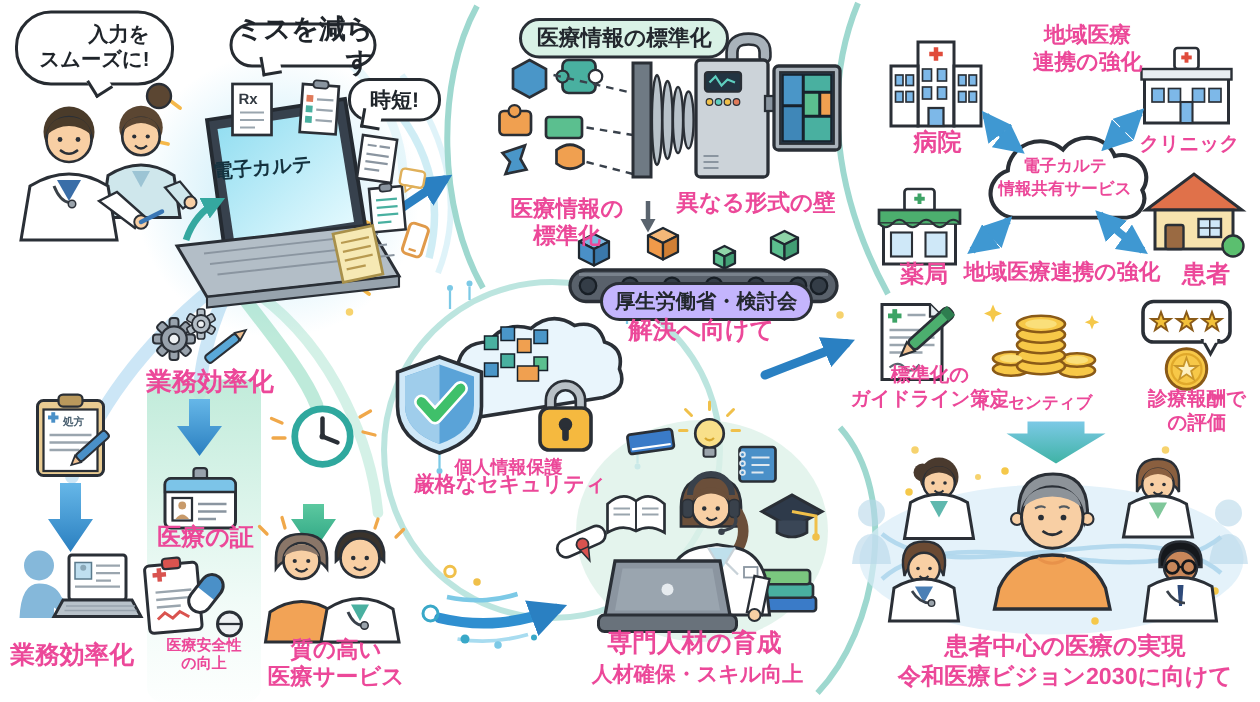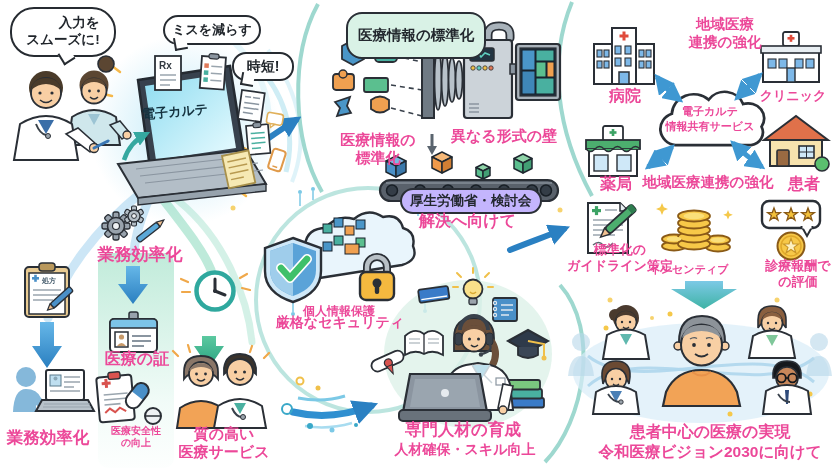--- a/index.html
+++ b/index.html
@@ -2,21 +2,21 @@
 <html lang="ja"><head>
 <meta charset="utf-8">
 <style>
   html,body{margin:0;padding:0;background:#fff}
   .stage{position:relative;width:840px;height:468px;background:#ffffff;overflow:hidden;
          font-family:"Liberation Sans","DejaVu Sans",sans-serif}
   .stage svg{position:absolute;overflow:visible}
   .lbl{position:absolute;font-weight:700;color:#ec4899;text-align:center;line-height:1.22;
        white-space:pre-line;z-index:2}
   .pill{position:absolute;font-weight:700;color:#23282e;border:2.5px solid #2a2f36;
-        border-radius:16px;background:#d9f2e6;padding:12px 10px;white-space:nowrap;z-index:2}
+        border-radius:16px;background:#d9f2e6;padding:2px 10px;white-space:nowrap;z-index:2}
   .pill.white{background:#c4b5fd;border-radius:14px}
   .bubble{position:absolute;font-weight:700;color:#1f242a;background:#fff;border:2.5px solid #262b31;
           border-radius:22px;display:flex;align-items:center;justify-content:center;text-align:right;
           white-space:pre-line;z-index:3;line-height:1.25}
   .tail{position:absolute;width:11px;height:11px;background:#fff;border-right:2.5px solid #262b31;
         border-bottom:2.5px solid #262b31;z-index:4}
   .band{position:absolute;z-index:0;border-radius:10px;
         background:linear-gradient(180deg,rgba(186,233,214,.9),rgba(225,247,239,.45) 70%,rgba(238,251,246,.12))}
 </style>
 </head>
@@ -682,21 +682,21 @@
       <path d="M12,23 q4,-2.5 7,-.5 M28,22.5 q4,-2 7,.5" stroke="#555b61" stroke-width="1.4" fill="none"></path>
       <path d="M17,38 q6.5,5 13,0" stroke="#2a2f36" stroke-width="1.8" fill="none"></path>
       <path d="M-12,76 q10,-22 35.5,-22 q25.5,0 35.5,22 l3,14 h-77 z" fill="#f2a356" stroke="#2a2f36" stroke-width="2.2"></path>
       <path d="M14,56 q9.5,7 19,0" stroke="#e8924a" stroke-width="2" fill="none"></path>
     </g>
   </svg>
 
   <div class="bubble" style="left:10px;top:7px;width:102px;height:46px;font-size:13.5px;border-radius:24px">入力を
 スムーズに!</div>
   <div class="tail" style="left:60px;top:50px;transform:rotate(58deg)"></div>
-  <div class="bubble" style="left:163px;top:15px;width:94px;height:26px;font-size:13px;border-radius:15px">ミスを減らす</div>
+  <div class="bubble" style="left:153px;top:15px;width:94px;height:26px;font-size:18px;border-radius:15px">ミスを減らす</div>
   <div class="tail" style="left:174px;top:37px;transform:rotate(80deg)"></div>
   <div class="bubble" style="left:232px;top:52px;width:58px;height:25px;font-size:14px;border-radius:14px">時短!</div>
   <div class="tail" style="left:241px;top:73px;transform:rotate(100deg)"></div>
 
   <div class="lbl" style="left:140px;top:104px;width:70px;font-size:13px;transform:rotate(-5deg);color:#14323f">電子カルテ</div>
 
   <div class="lbl" style="left:88px;top:245px;width:104px;font-size:17px">業務効率化</div>
   <div class="lbl" style="left:0px;top:427px;width:96px;font-size:16.5px">業務効率化</div>
   <div class="lbl" style="left:98px;top:349px;width:78px;font-size:16px">医療の証</div>
   <div class="lbl" style="left:90px;top:425px;width:92px;font-size:10px">医療安全性

